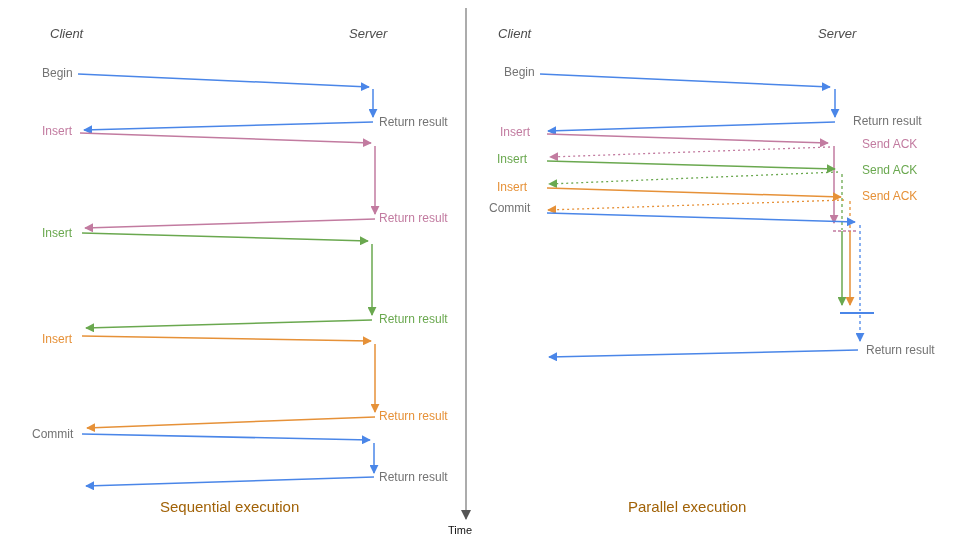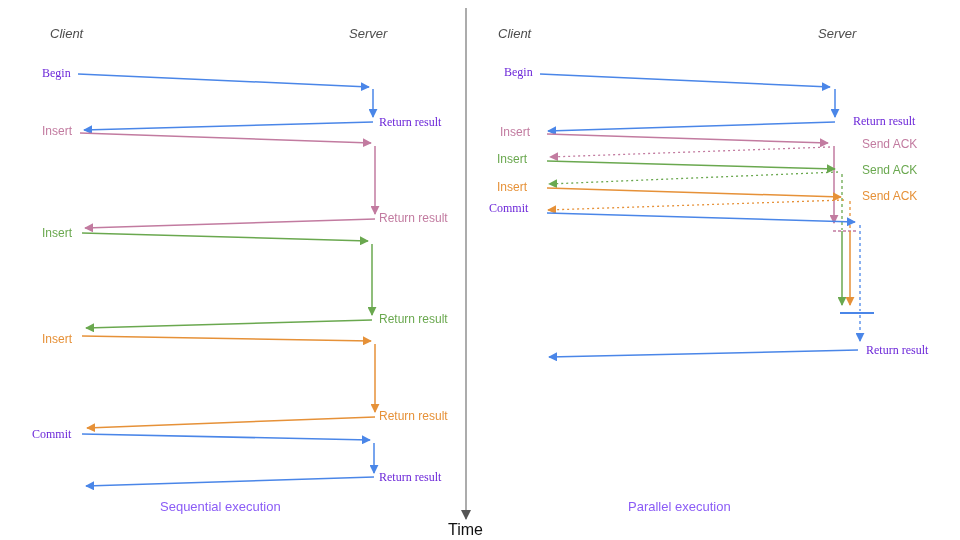--- a/index.html
+++ b/index.html
@@ -3,23 +3,23 @@
 <meta charset="utf-8">
 <style>
   html,body{margin:0;padding:0;background:#ffffff;}
   .canvas{
     position:relative;width:960px;height:540px;background:#ffffff;
     font-family:"Liberation Sans","DejaVu Sans",sans-serif;overflow:hidden;
   }
   .canvas svg{position:absolute;left:0;top:0;}
   .lbl{position:absolute;font-size:12px;line-height:14px;white-space:nowrap;}
   .hdr{font-style:italic;font-size:13px;color:#4d4d4d;}
-  .title{font-size:13px;color:#8b5cf6;}
-  .time{font-size:16px;color:#111111;}
-  .blue{color:#6d28d9;font-family:Liberation Serif, serif;}
+  .title{font-size:15px;color:#a16207;}
+  .time{font-size:11px;color:#111111;}
+  .blue{color:#737373;}
   .pink{color:#c27ba0;}
   .green{color:#6aa84f;}
   .orange{color:#e69138;}
 </style>
 </head>
 <body>
 
 <div class="canvas">
 
   <svg width="960" height="540" viewBox="0 0 960 540">

